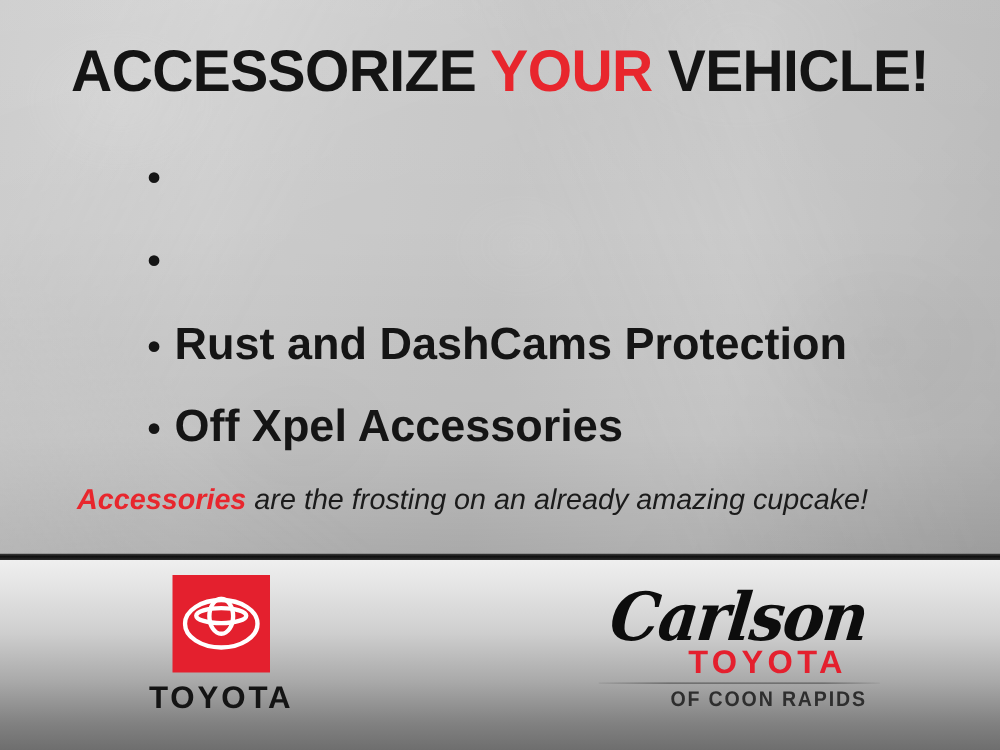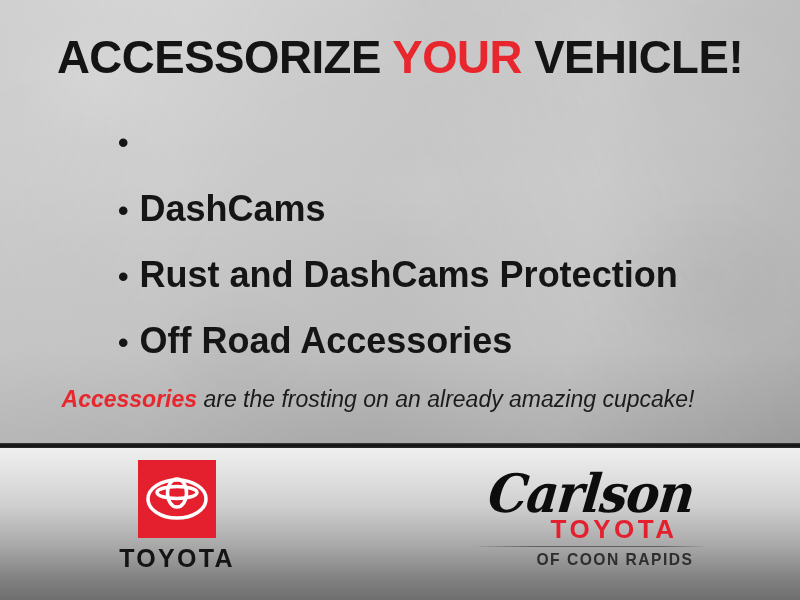--- a/index.html
+++ b/index.html
@@ -244,29 +244,28 @@
     <div class="content">
 
       <div class="headline"><span>ACCESSORIZE </span><span class="hl-red">YOUR</span><span> VEHICLE!</span></div>
 
       <div class="bullets">
         <div class="bullet-row">
           <span class="bullet-dot">•</span>
         </div>
         <div class="bullet-row">
           <span class="bullet-dot">•</span>
-          <span>DashCams</span>
         </div>
         <div class="bullet-row">
           <span class="bullet-dot">•</span>
           <span>Rust and DashCams Protection</span>
         </div>
         <div class="bullet-row">
           <span class="bullet-dot">•</span>
-          <span>Off Road Accessories</span>
+          <span>Off Xpel Accessories</span>
         </div>
       </div>
 
       <div class="tagline"><span class="tag-red">Accessories</span><span class="tag-rest"> are the frosting on an already amazing cupcake!</span></div>
 
     </div>
   </div>
 
   <div class="divider"></div>
 

